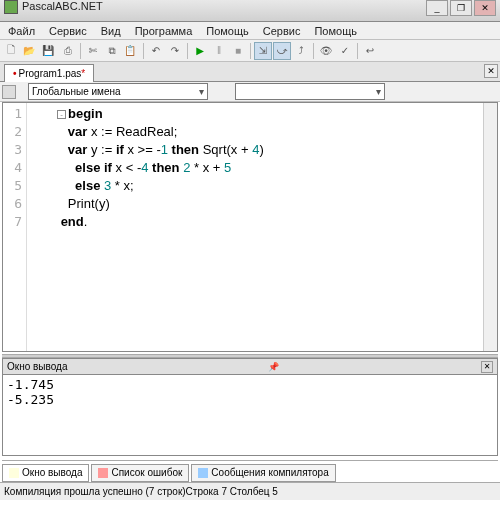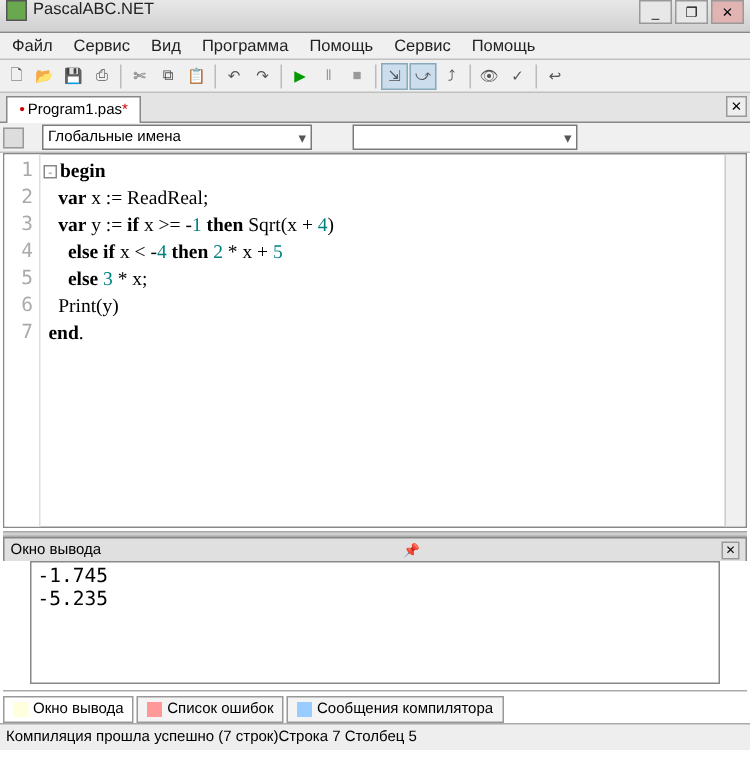--- a/index.html
+++ b/index.html
@@ -21,28 +21,28 @@
   .tab .dot { color: #c00; margin-right: 2px; font-weight: bold; }
   .tabclose { position: absolute; right: 2px; top: 2px; width: 14px; height: 14px; border: 1px solid #999; background: #eee; font-size: 9px; display:flex; align-items:center; justify-content:center; cursor:pointer; }
   .combo-row { height: 20px; background: #f0f0f0; border-bottom: 1px solid #c0c0c0; display: flex; align-items: center; padding: 0 2px; gap: 12px; }
   .combo { height: 17px; background: #fff; border: 1px solid #7a7a7a; font-size: 10px; padding: 0 3px; display: flex; align-items: center; justify-content: space-between; cursor: pointer; }
   .combo1 { width: 180px; }
   .combo2 { width: 150px; margin-left: 15px; }
   .combo::after { content: "▾"; color: #555; }
   .splitter-container { display: flex; flex-direction: column; height: 418px; }
   .editor-pane { height: 250px; display: flex; border: 1px solid #888; margin: 0 2px; background: #fff; }
   .gutter { width: 24px; background: #fff; border-right: 1px solid #ddd; text-align: right; color: #aaa; font-family: Consolas, monospace; font-size: 13px; line-height: 18px; padding: 2px 4px 0 0; }
-  .code { flex: 1; font-family: Liberation Serif, serif; font-size: 13px; line-height: 18px; padding: 2px 0 0 2px; white-space: pre; overflow: auto; position: relative; }
+  .code { flex: 1; font-family: Liberation Sans, sans-serif; font-size: 13px; line-height: 18px; padding: 2px 0 0 2px; white-space: pre; overflow: auto; position: relative; margin-left: 28px; }
   .fold { display:inline-block; width:9px; height:9px; border:1px solid #888; color:#888; font-size:8px; line-height:7px; text-align:center; margin-right:2px; vertical-align: 1px; }
   .kw { font-weight: bold; color: #000; }
   .num { color: #008080; }
   .splitter-bar { height: 4px; background: #d0d0d0; border-top: 1px solid #aaa; border-bottom: 1px solid #aaa; cursor: row-resize; margin: 2px 2px 0 2px; }
   .output-title { height: 16px; background: #e0e0e0; border: 1px solid #888; border-bottom: none; margin: 0 2px; font-size: 10px; padding: 1px 4px; display: flex; align-items: center; justify-content: space-between; }
   .output-title .x { width: 12px; height: 12px; border: 1px solid #999; font-size: 8px; display:flex; align-items:center; justify-content:center; cursor:pointer; }
-  .output-pane { height: 82px; border: 1px solid #888; margin: 0 20px; background: #fff; font-family: Consolas, monospace; font-size: 13px; padding: 2px 4px; white-space: pre; overflow: auto; }
+  .output-pane { height: 82px; border: 1px solid #888; margin: 0 2px; background: #fff; font-family: Consolas, monospace; font-size: 13px; padding: 2px 4px; white-space: pre; overflow: auto; }
   .bottom-tabs { height: 22px; margin: 4px 2px 0 2px; display: flex; align-items: center; background: #fff; border-top:1px solid #aaa; padding-top:2px; }
   .btab { height: 18px; border: 1px solid #999; background: #f4f4f4; padding: 1px 6px; font-size: 10px; margin-right: 2px; display: flex; align-items: center; gap: 3px; cursor: pointer; }
   .btab.active { background: #fff; }
   .btab .ic { width: 10px; height: 10px; }
   .statusbar { height: 18px; background: #eee; border-top: 1px solid #aaa; display: flex; align-items: center; font-size: 10px; padding: 0 4px; justify-content: flex-start; }
   .scroll-stub { position:absolute; right:0; top:0; bottom:0; width:14px; background:#f0f0f0; border-left:1px solid #ccc;}
 </style>
 </head>
 <body>
 

